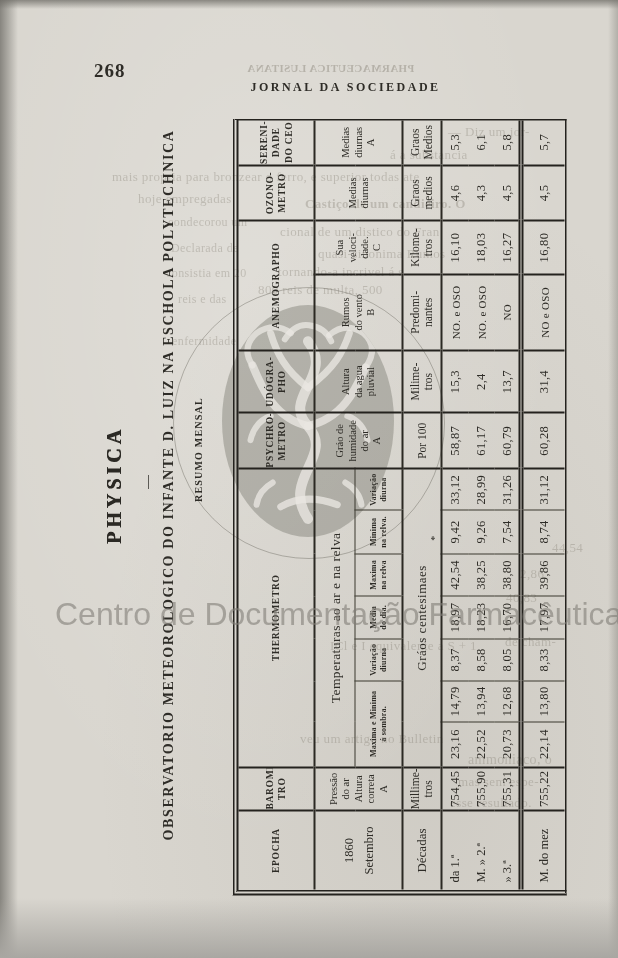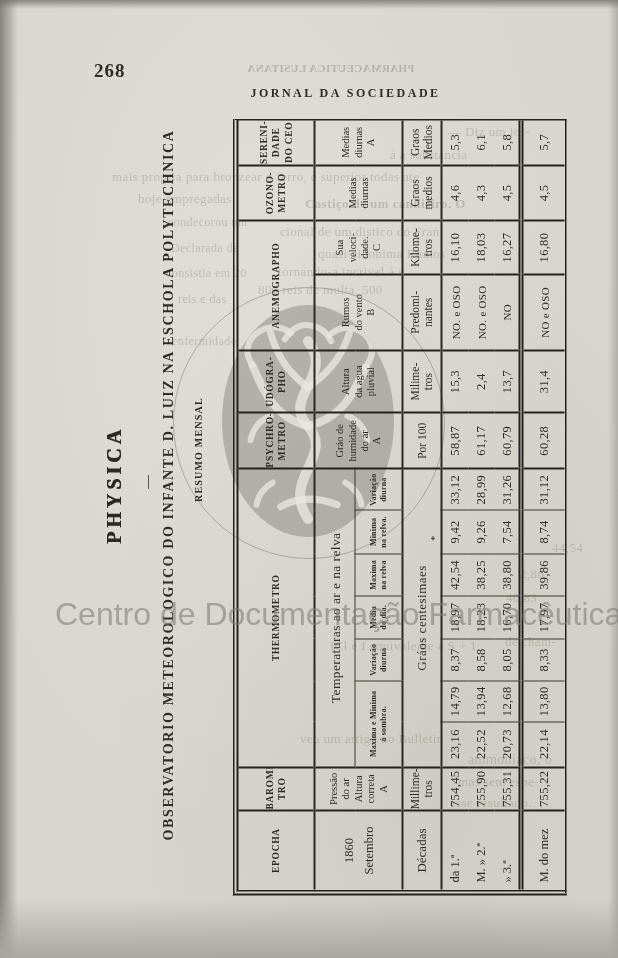--- a/index.html
+++ b/index.html
@@ -16,21 +16,21 @@
   #edge-right{right:0;top:0;bottom:0;width:10px;background:linear-gradient(to left,rgba(120,118,112,0.40),rgba(120,118,112,0));}
   #edge-bottom{left:0;bottom:0;right:0;height:60px;background:linear-gradient(to bottom,rgba(160,158,152,0),#a9a7a2);}
   
   #ghost-layer{position:absolute;inset:0;z-index:1;}
   .ghost{position:absolute;color:#7d776b;opacity:.32;white-space:nowrap;
          font-family:"Liberation Serif","DejaVu Serif",serif;letter-spacing:.4px;}
   .gb{font-weight:bold;}
   .gm{transform:scaleX(-1);}
   
   #page-number{position:absolute;left:94px;top:60px;font-size:19px;font-weight:bold;letter-spacing:1px;z-index:4;}
-  #journal-header{position:absolute;left:238px;top:86px;width:215px;text-align:center;
+  #journal-header{position:absolute;left:238px;top:80px;width:215px;text-align:center;
                   font-size:12px;font-weight:bold;letter-spacing:2.5px;z-index:4;}
   
   .rot{position:absolute;transform:rotate(-90deg);white-space:nowrap;z-index:4;}
   #section-title{left:58px;top:470px;width:120px;height:30px;text-align:center;
                  font-size:20px;font-weight:bold;letter-spacing:4px;color:#2b2924;
                  text-shadow:.6px 0 0 #2b2924;}
   #title-divider{left:130px;top:472px;width:40px;height:20px;text-align:center;font-size:14px;}
   #article-title{left:-188px;top:474px;width:720px;height:22px;text-align:center;
                  font-size:14px;font-weight:bold;letter-spacing:1.6px;}
   #resumo-subtitle{left:161px;top:454px;width:80px;height:16px;text-align:center;

